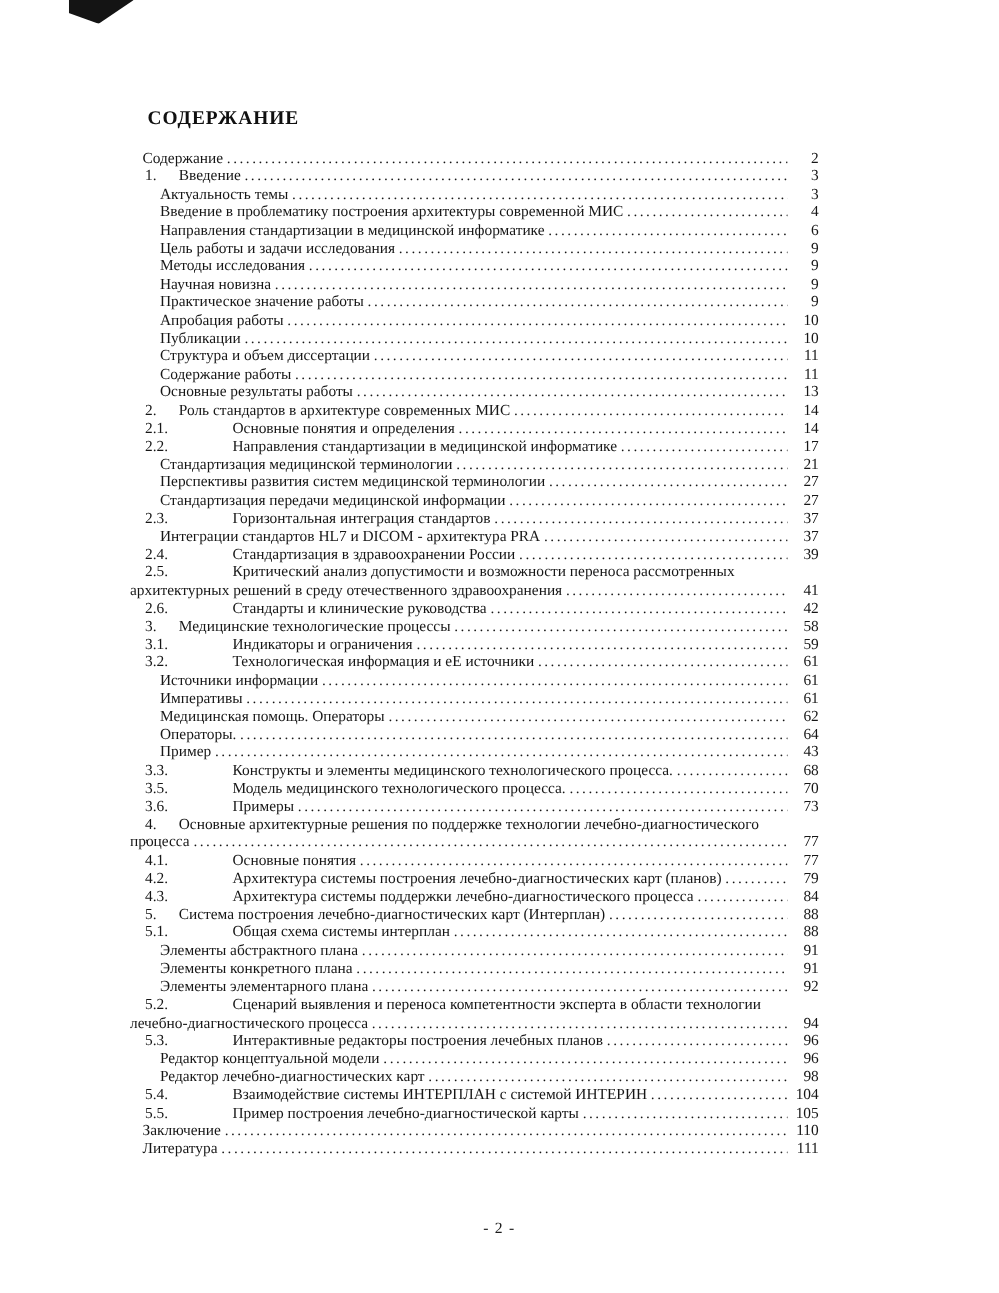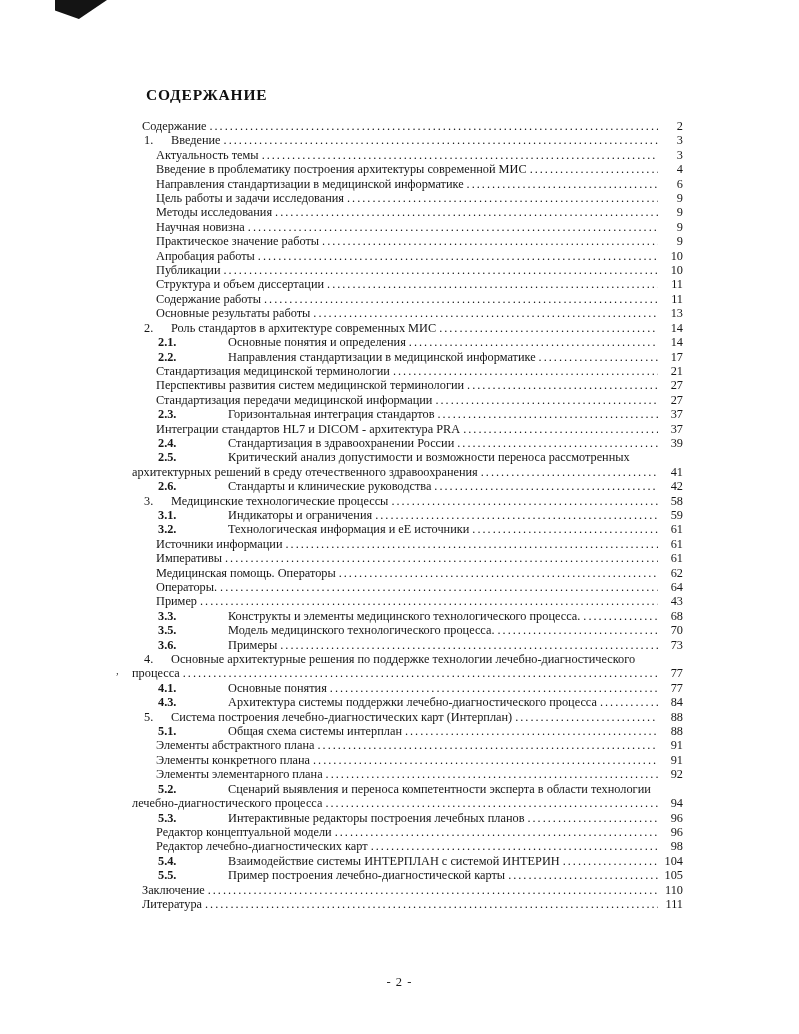--- a/index.html
+++ b/index.html
@@ -6,30 +6,30 @@
   body{
     width:799px;height:1034px;position:relative;background:#ffffff;
     font-family:"Liberation Serif","DejaVu Serif",serif;
     color:#161616;overflow:hidden;
   }
   .page{position:absolute;inset:0;background:#fff;}
   
   .wedge{position:absolute;left:55px;top:0;width:52px;height:19px;background:#141414;
          clip-path:polygon(0 0,100% 0,46% 100%,0 55%);}
   .speck{position:absolute;left:116px;top:664px;font-size:11px;color:#333;}
-  .content{position:absolute;left:132px;top:86px;width:551px;}
+  .content{position:absolute;left:104px;top:86px;width:551px;}
   h1.doc-heading{
     margin:0 0 15px 14px;font-size:15.5px;font-weight:bold;letter-spacing:0.8px;
     font-family:"Liberation Serif","DejaVu Serif",serif;color:#101010;
   }
   .toc{font-size:12.3px;line-height:14.4px;}
   .row{display:flex;align-items:baseline;}
   .row .num{flex:none;}
   .row.chapter .num{margin-left:12px;width:27px;}
-  .row.subnum .num{margin-left:26px;width:70px;font-weight:bold;}
+  .row.subnum .num{margin-left:12px;width:70px;}
   .row.root{padding-left:10px;}
   .row.sub{padding-left:24px;}
   .row.cont{padding-left:0;align-items:center;}
   .txt{white-space:nowrap;}
   .leader{flex:1 1 auto;min-width:0;overflow:hidden;white-space:nowrap;margin-left:3px;}
   .leader::after{
     letter-spacing:2px;
     content:"..................................................................................................................................................................................................................................................................................................";
   }
   .pg{flex:none;min-width:22px;text-align:right;padding-left:3px;}
@@ -254,20 +254,26 @@
           <span class="leader"></span>
           <span class="pg">77</span>
         </div>
         <div class="row subnum">
           <span class="num">4.1.</span>
           <span class="txt">Основные понятия</span>
           <span class="leader"></span>
           <span class="pg">77</span>
         </div>
         <div class="row subnum">
+          <span class="num">4.2.</span>
+          <span class="txt">Архитектура системы построения лечебно-диагностических карт (планов)</span>
+          <span class="leader"></span>
+          <span class="pg">79</span>
+        </div>
+        <div class="row subnum">
           <span class="num">4.3.</span>
           <span class="txt">Архитектура системы поддержки лечебно-диагностического процесса</span>
           <span class="leader"></span>
           <span class="pg">84</span>
         </div>
         <div class="row chapter">
           <span class="num">5.</span>
           <span class="txt">Система построения лечебно-диагностических карт (Интерплан)</span>
           <span class="leader"></span>
           <span class="pg">88</span>

